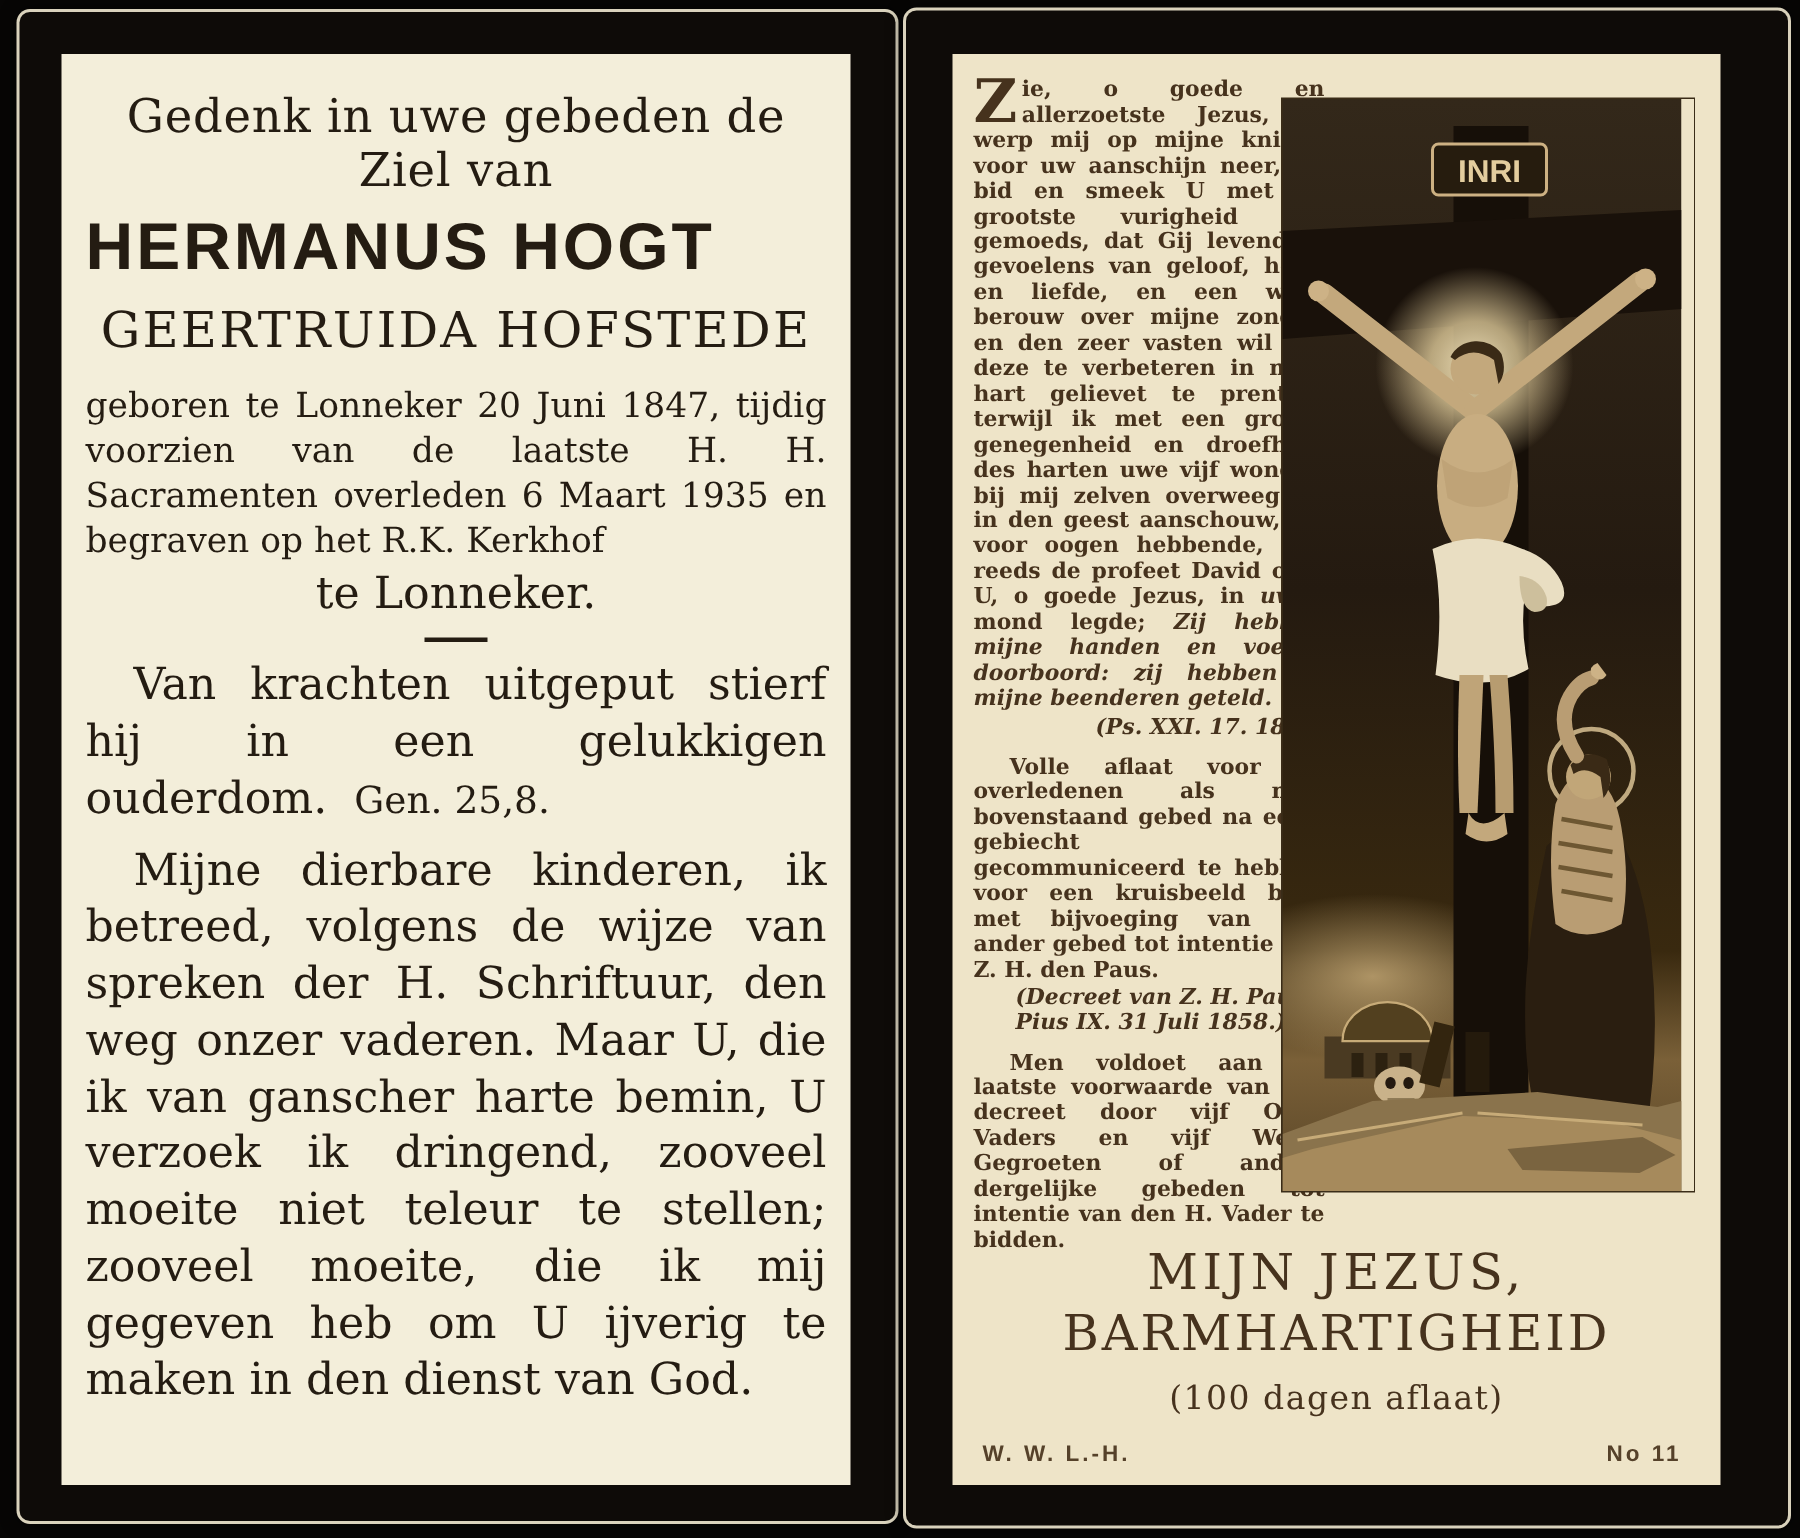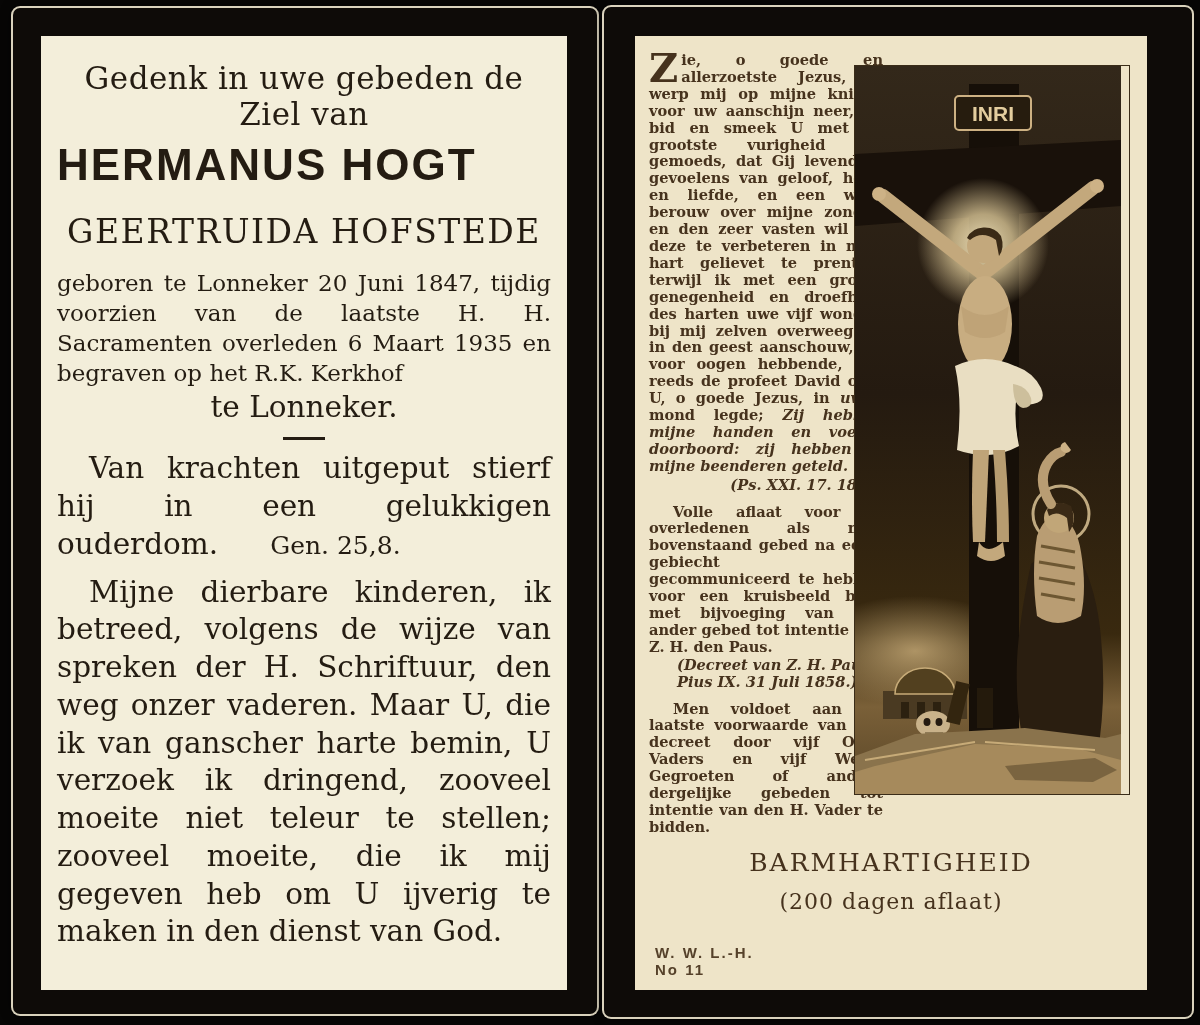--- a/index.html
+++ b/index.html
@@ -13,48 +13,48 @@
   .card-left{left:13px;top:8px;width:584px;height:1006px;}
   .card-right{left:604px;top:7px;width:588px;height:1010px;}
 
   
   .lc-inner{position:absolute;left:28px;top:28px;right:30px;bottom:24px;
     background:#f3eeda;color:#241c12;padding:14px 16px 16px 16px;box-sizing:border-box;}
   .lc-header{font-size:31px;text-align:center;margin-top:10px;letter-spacing:.5px;}
   .lc-name{font-family:"Liberation Sans", sans-serif;font-weight:bold;
     font-size:44px;text-align:left;letter-spacing:2px;margin-top:8px;}
   .lc-relation{font-size:29px;text-align:center;margin-top:14px;}
-  .lc-spouse{font-size:33px;text-align:center;letter-spacing:1.5px;margin-top:22px;}
+  .lc-spouse{font-size:33px;text-align:center;letter-spacing:1.5px;margin-top:10px;}
   .lc-vitals{font-size:23px;line-height:1.3;text-align:justify;margin-top:18px;}
   .lc-vitals-last{font-size:29.5px;text-align:center;line-height:1.25;}
   .lc-rule{width:42px;border:none;border-top:3px solid #241c12;margin:12px auto 6px auto;}
   .lc-para{font-size:29.5px;line-height:1.28;text-align:justify;text-indent:32px;margin:10px 0 0 0;}
-  .ref-inline{font-size:25px;margin-left:52px;white-space:nowrap;}
+  .ref-inline{font-size:25px;margin-left:18px;white-space:nowrap;}
 
   
   .rc-inner{position:absolute;left:31px;top:29px;right:45px;bottom:27px;
     background:#eee4c8;color:#46321d;box-sizing:border-box;}
   .rc-text{position:absolute;left:14px;top:16px;width:234px;
     font-size:14.6px;line-height:16.9px;font-weight:bold;text-align:justify;}
   .rc-text p{margin:0;}
   .rc-p2{text-indent:24px;margin-top:10px !important;}
   .dropcap{float:left;font-size:40px;line-height:30px;font-weight:bold;margin:1px 3px 0 0;}
   .psalm-ref{font-style:italic;text-align:right;padding-right:14px;margin-top:2px !important;}
   .decree-ref{font-style:italic;text-align:left;padding-left:28px;text-indent:0;margin-top:1px !important;}
   .rc-photo{position:absolute;right:18px;top:30px;width:274px;height:728px;
     box-shadow:0 0 0 1px #3a2c18;}
   .rc-photo svg{display:block;}
   .rc-closing{position:absolute;left:0;right:0;top:792px;text-align:center;}
   .rc-closing-l1{font-size:33px;letter-spacing:3px;}
-  .rc-closing-l2{font-size:25px;letter-spacing:2px;margin-top:20px;}
+  .rc-closing-l2{font-size:33px;letter-spacing:2px;margin-top:2px;}
   .rc-closing-ind{font-size:22px;margin-top:12px;letter-spacing:1px;}
   .rc-footer{position:absolute;left:20px;right:26px;bottom:12px;
     display:flex;justify-content:space-between;
     font-family:"Liberation Sans", sans-serif;font-size:15px;font-weight:bold;
-    letter-spacing:2px;color:#55412a;flex-direction:column;}
+    letter-spacing:2px;color:#55412a;}
 </style>
 </head>
 <body>
 
 <div class="card card-left">
   <div class="lc-inner">
     <div class="lc-header">Gedenk in uwe gebeden de Ziel van</div>
     <div class="lc-name">HERMANUS HOGT</div>
     <div class="lc-spouse">GEERTRUIDA HOFSTEDE</div>
     <div class="lc-vitals">geboren te Lonneker 20 Juni 1847, tijdig voorzien van de laatste H. H. Sacramenten overleden 6 Maart 1935 en begraven op het R.K. Kerkhof</div>
@@ -163,22 +163,23 @@
         <g>
           <polygon points="0,690 60,668 170,662 250,672 266,668 266,728 0,728" fill="#8a734c"></polygon>
           <polygon points="20,700 120,678 220,682 266,694 266,728 0,728 0,706" fill="#a68a5c"></polygon>
           <path d="M10 694 L120 676 M130 676 L240 684" stroke="#c7ab78" stroke-width="2"></path>
           <polygon points="150,700 240,692 262,704 238,716 160,714" fill="#7a6440"></polygon>
         </g>
       </svg>
     </div>
 
     <div class="rc-closing">
+      <div class="rc-closing-l1">MIJN JEZUS,</div>
       <div class="rc-closing-l2">BARMHARTIGHEID</div>
-      <div class="rc-closing-ind">(200 dagen aflaat)</div>
+      <div class="rc-closing-ind">(100 dagen aflaat)</div>
     </div>
 
     <div class="rc-footer">
       <span>W. W. L.-H.</span>
       <span>No 11</span>
     </div>
 
   </div>
 </div>
 

